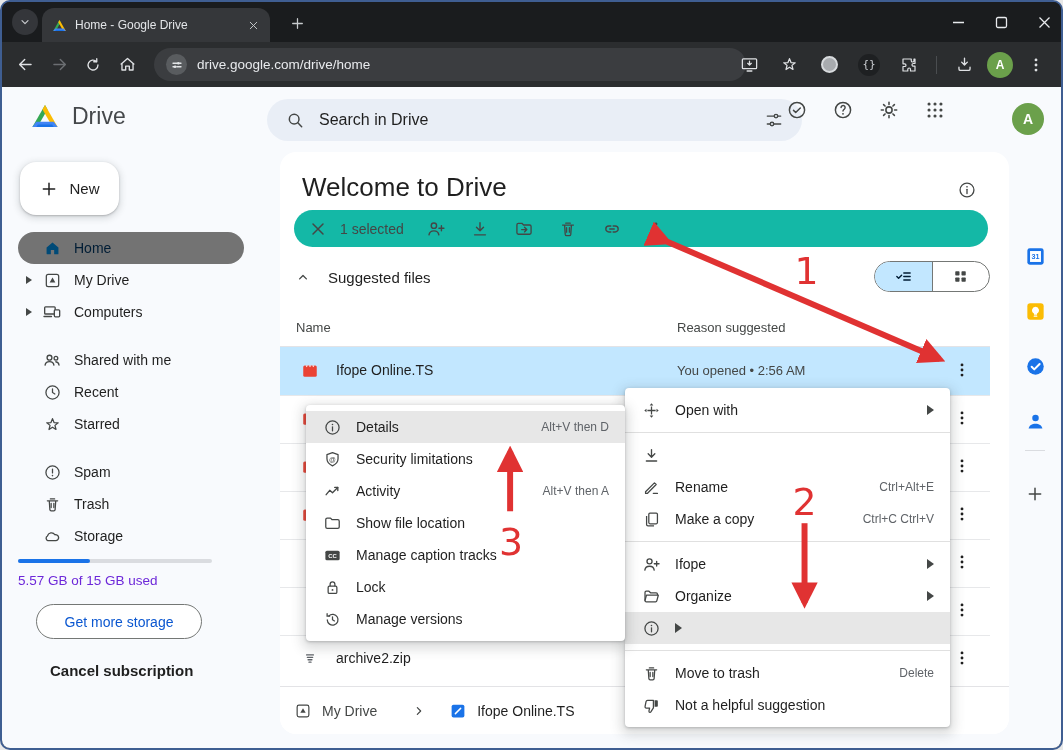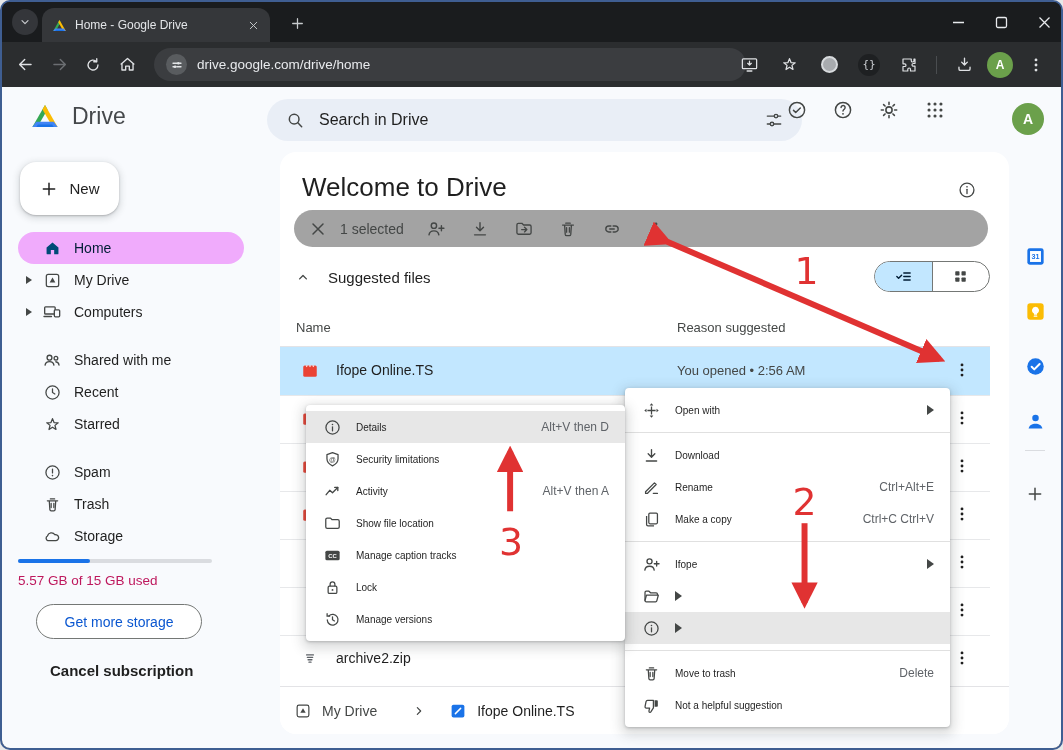--- a/index.html
+++ b/index.html
@@ -45,42 +45,42 @@
   .hdr-icons { position:absolute; right:115px; top:12px; display:flex; align-items:center; gap:24px; color:#444746; }
   .hdr-avatar { position:absolute; right:17px; top:16px; }
 
   
   .new-btn { position:absolute; left:18px; top:75px; width:99px; height:53px; background:#fff; border-radius:16px;
              box-shadow:0 1px 2px rgba(60,64,67,.3),0 2px 6px 2px rgba(60,64,67,.15);
              display:flex; align-items:center; justify-content:center; gap:10px; font-size:15px; font-weight:500; color:#1f1f1f; }
   .nav-item { position:absolute; left:16px; width:226px; height:32px; border-radius:16px;
               display:flex; align-items:center; font-size:14px; color:#1f1f1f; }
   .nav-item .ic { width:20px; display:flex; justify-content:center; margin-left:24px; margin-right:12px; color:#444746; }
-  .nav-item.active { background:#f0abfc; color:#001d35; }
+  .nav-item.active { background:#737373; color:#001d35; }
   .nav-item.active .ic { color:#004a77; }
   .caret { position:absolute; left:8px; top:12px; width:0; height:0; border-style:solid;
            border-width:4px 0 4px 6px; border-color:transparent transparent transparent #444746; }
   .storage-bar { position:absolute; left:16px; top:472px; width:194px; height:4px; border-radius:2px; background:#dadce0; }
   .storage-fill { height:100%; border-radius:2px; background:#1a73e8; }
-  .storage-text { position:absolute; left:16px; top:486px; font-size:13.5px; color:#be185d; }
+  .storage-text { position:absolute; left:16px; top:486px; font-size:13.5px; color:#6d28d9; }
   .getmore { position:absolute; left:34px; top:517px; width:166px; height:35px; border:1px solid #747775;
              border-radius:18px; background:#fff; color:#0b57d0; font-size:14px; font-weight:500;
              display:flex; align-items:center; justify-content:center; }
   .cancel-sub { position:absolute; left:48px; top:575px; font-size:15px; font-weight:600; color:#1f1f1f; }
 
   
   .rail { position:absolute; right:0; top:65px; width:52px; height:596px; }
   .rail-ic { position:absolute; left:14px; width:24px; height:24px; display:flex; align-items:center; justify-content:center; }
   .rail-div { position:absolute; left:16px; width:20px; height:1px; background:#dadce0; }
 
   
   .card { position:absolute; left:278px; top:65px; width:729px; height:582px; background:#fff; border-radius:16px; overflow:hidden; }
   .page-title { position:absolute; left:22px; top:20px; font-size:26px; font-weight:500; color:#1f1f1f; }
   .title-info { position:absolute; right:32px; top:28px; color:#444746; }
-  .sel-toolbar { position:absolute; left:14px; top:58px; width:694px; height:37px; background:#a3a3a3; border-radius:19px;
+  .sel-toolbar { position:absolute; left:14px; top:58px; width:694px; height:37px; background:#14b8a6; border-radius:19px;
                  display:flex; align-items:center; padding:0 14px; color:#444746; }
   .sel-count { font-size:14px; font-weight:500; color:#444746; margin:0 10px 0 12px; }
   .tb-ic { width:44px; display:flex; justify-content:center; }
   .section-row { position:absolute; left:14px; top:108px; width:700px; height:34px; display:flex; align-items:center; }
   .section-title { font-size:15px; font-weight:500; color:#1f1f1f; margin-left:16px; }
   .view-toggle { position:absolute; right:19px; top:109px; width:116px; height:31px; border:1px solid #747775;
                  border-radius:16px; display:flex; overflow:hidden; background:#fff; }
   .vt-seg { flex:1; display:flex; align-items:center; justify-content:center; color:#444746; }
   .vt-seg.sel { background:#c2e7ff; color:#001d35; }
   .vt-seg + .vt-seg { border-left:1px solid #747775; }
@@ -97,21 +97,21 @@
              display:flex; align-items:center; }
   .pb-loc { font-size:14px; font-weight:500; color:#444746; }
   .pb-file { font-size:14px; color:#1f1f1f; }
 
   
   .menu { position:absolute; background:#fff; border-radius:4px; padding:6px 0; z-index:30;
           box-shadow:0 1px 3px rgba(60,64,67,.3),0 4px 12px 4px rgba(60,64,67,.18); }
   .m-item { height:32px; display:flex; align-items:center; padding:0 16px; gap:14px; }
   .m-item.hl { background:#e7e7e7; }
   .m-ic { width:20px; display:flex; justify-content:center; color:#444746; flex:none; }
-  .m-label { font-size:10px; color:#1f1f1f; flex:1; white-space:nowrap; }
+  .m-label { font-size:14px; color:#1f1f1f; flex:1; white-space:nowrap; }
   .m-short { font-size:12px; color:#5f6368; white-space:nowrap; }
   .m-arrow { width:0; height:0; border-style:solid; border-width:5px 0 5px 7px;
              border-color:transparent transparent transparent #444746; }
   .m-sep { height:1px; background:#e0e0e0; margin:6px 0; }
 
   .annot { position:absolute; inset:0; width:100%; height:100%; z-index:40; pointer-events:none; }
   svg.ico { display:block; }
 </style>
 </head>
 <body>
@@ -869,21 +869,20 @@
         <span class="m-label">Open with</span>
         <span class="m-arrow"></span>
       </div>
       <div class="m-sep"></div>
       <div class="m-item">
         <span class="m-ic">
             <svg class="ico" width="19" height="19">
               <use href="#i-download"></use>
             </svg>
           </span>
-        <span class="m-label">Download</span>
       </div>
       <div class="m-item">
         <span class="m-ic">
             <svg class="ico" width="19" height="19">
               <use href="#i-pencil"></use>
             </svg>
           </span>
         <span class="m-label">Rename</span>
         <span class="m-short">Ctrl+Alt+E</span>
       </div>
@@ -905,20 +904,21 @@
           </span>
         <span class="m-label">Ifope</span>
         <span class="m-arrow"></span>
       </div>
       <div class="m-item">
         <span class="m-ic">
             <svg class="ico" width="19" height="19">
               <use href="#i-folder-open"></use>
             </svg>
           </span>
+        <span class="m-label">Organize</span>
         <span class="m-arrow"></span>
       </div>
       <div class="m-item hl">
         <span class="m-ic">
             <svg class="ico" width="19" height="19">
               <use href="#i-info"></use>
             </svg>
           </span>
         <span class="m-arrow"></span>
       </div>

